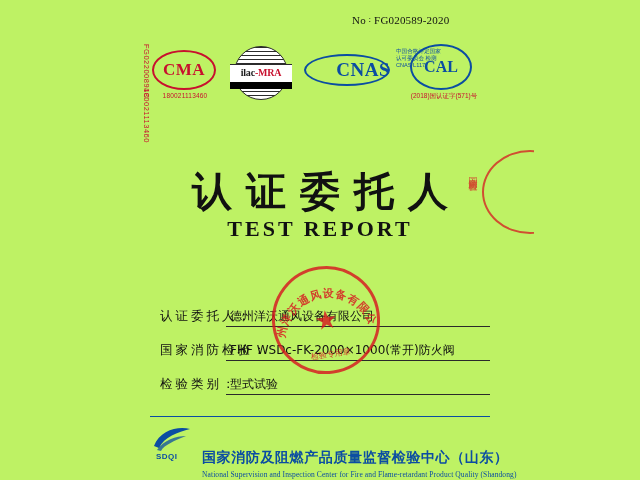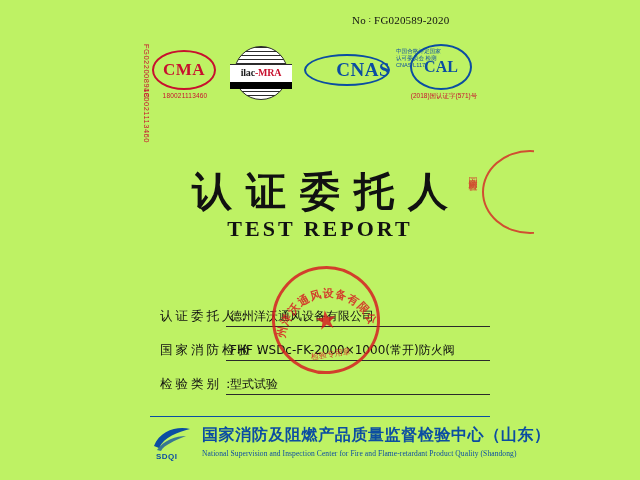--- a/index.html
+++ b/index.html
@@ -342,26 +342,27 @@
     position: absolute;
     left: 6px; top: 28px;
     font-size: 8px;
     font-weight: bold;
     color: #0b4da2;
     letter-spacing: .5px;
     font-family: "Liberation Sans", sans-serif;
   }
   .footer-text { padding-top: 1px; }
   .footer-cn {
-    font-size: 16px;
+    font-size: 14px;
     font-weight: bold;
     color: #0b4da2;
     letter-spacing: .6px;
     font-family: "DejaVu Sans", sans-serif;
     white-space: nowrap;
+    margin-top: 24px;
   }
   .footer-en {
     margin-top: 3px;
     font-size: 7.5px;
     color: #0b4da2;
     letter-spacing: .1px;
     font-family: "Liberation Serif", serif;
     white-space: nowrap;
   }
 </style>

